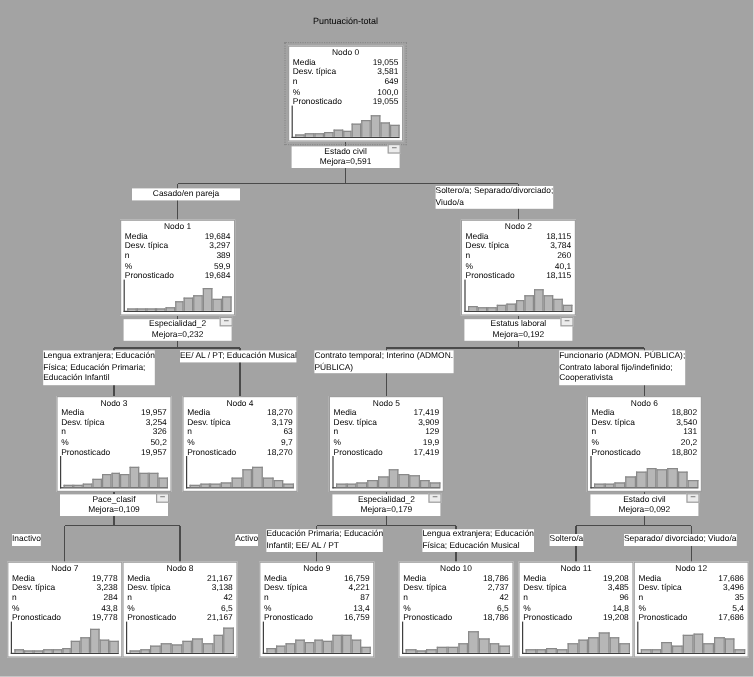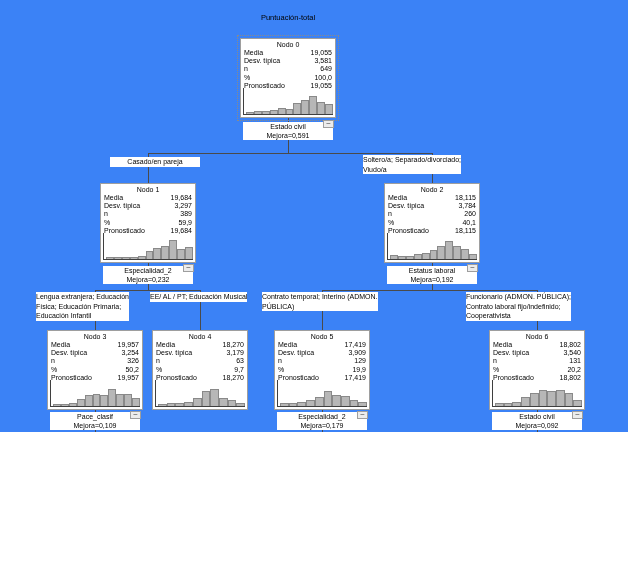--- a/index.html
+++ b/index.html
@@ -1,16 +1,16 @@
 <!DOCTYPE html>
 <html><head>
 <meta charset="utf-8">
 <style>
   html,body{margin:0;padding:0;background:#fff;}
-  .canvas{position:relative;width:628px;height:432px;background:#3b82f6;
+  .canvas{position:relative;width:628px;height:564px;background:#a3a3a3;
           font-family:"Liberation Sans",sans-serif;color:#000;overflow:hidden;}
   svg.connectors{position:absolute;left:0;top:0;z-index:1;}
   .tree-title{position:absolute;z-index:3;font-size:7.5px;text-align:center;white-space:nowrap;}
   .node{position:absolute;z-index:3;width:96px;height:80px;box-sizing:border-box;
         border:1px solid #9e9e9e;background:#fff;padding:1px 3px 0 3px;}
   .node.selected{outline:1px dotted #8a8a8a;outline-offset:2px;}
   .node-title{text-align:center;font-size:7px;line-height:9px;}
   .stat-row{display:flex;justify-content:space-between;font-size:7px;line-height:8.2px;white-space:nowrap;}
   .hist{position:absolute;left:2px;right:2px;bottom:2px;height:26px;
         border-left:1px solid #3f3f3f;border-bottom:1px solid #3f3f3f;

